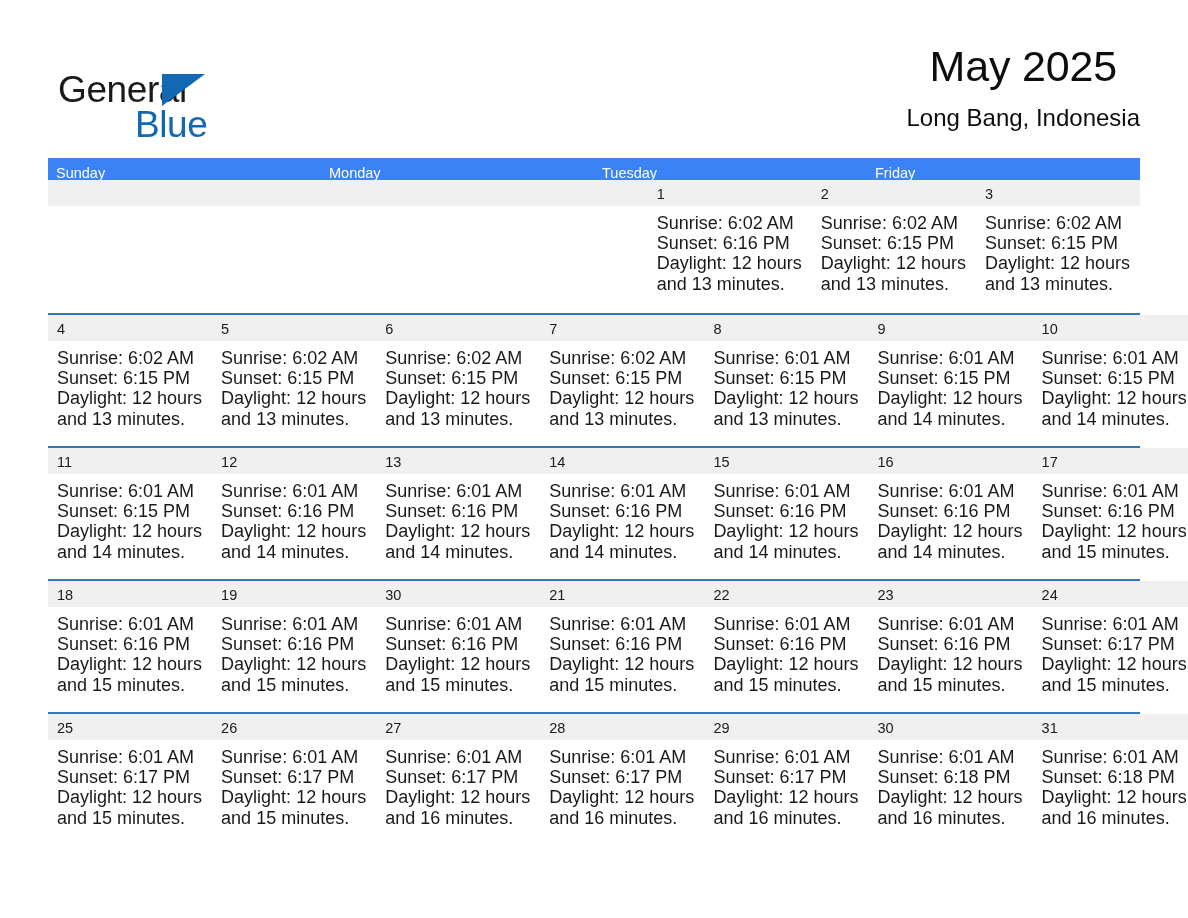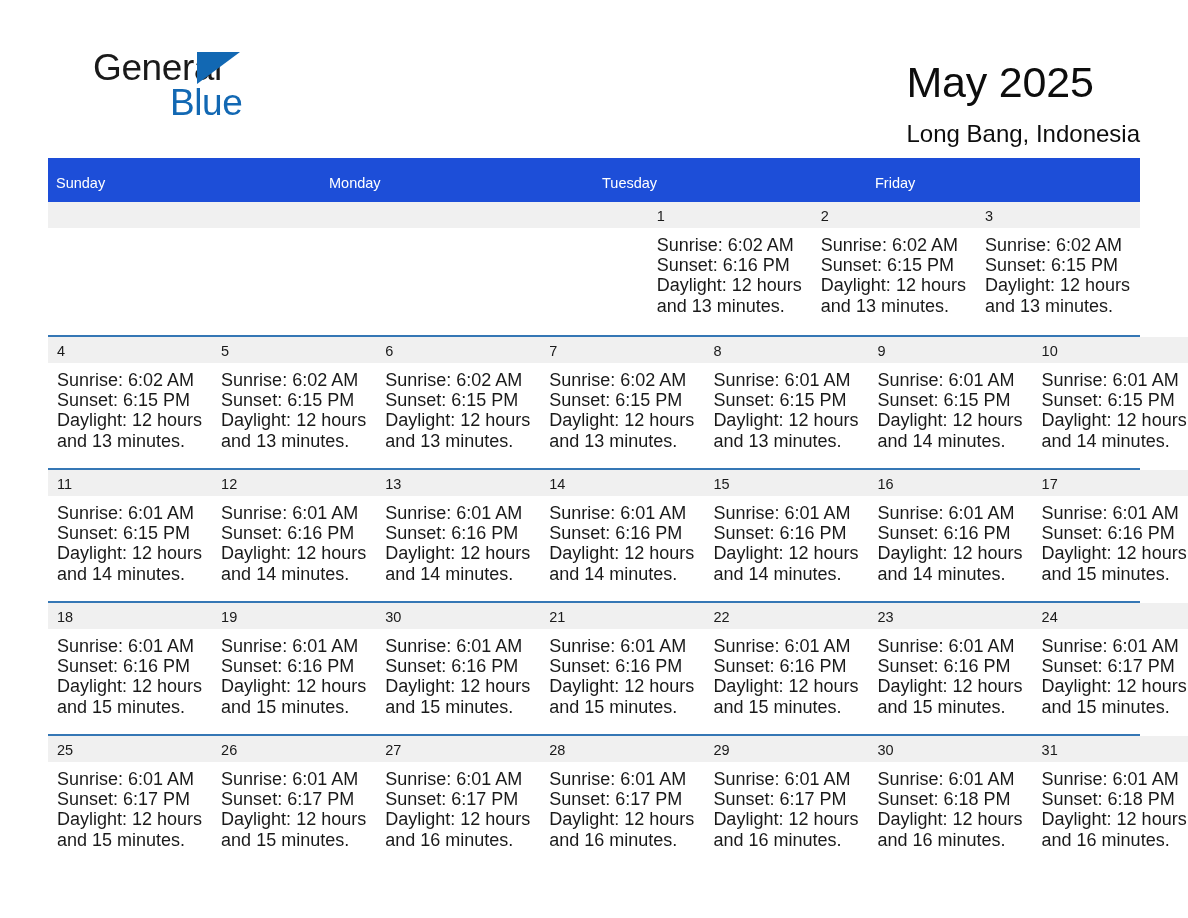--- a/index.html
+++ b/index.html
@@ -27,24 +27,23 @@
     position: absolute;
     left: 48px;
     top: 40px;
     right: 48px;
     height: 110px;
   }
 
   .logo {
     position: absolute;
     left: 10px;
-    top: 8px;
+    top: 30px;
     width: 260px;
     height: 80px;
-    margin-left: 35px;
   }
   .logo-general {
     position: absolute;
     left: 0;
     top: 0;
     font-size: 37px;
     line-height: 40px;
     color: #1a1a1a;
     letter-spacing: -0.4px;
     font-weight: 400;
@@ -66,22 +65,21 @@
     line-height: 40px;
     color: #1268b3;
     letter-spacing: -0.4px;
     font-weight: 400;
   }
 
   .title-block {
     position: absolute;
     right: 0;
     top: 0;
-    text-align: left;
-    margin-top: 16px;
+    text-align: center;
   }
   .title {
     font-size: 43px;
     line-height: 52px;
     font-weight: 400;
     color: #0d0d0d;
     letter-spacing: -0.2px;
   }
   .subtitle {
     margin-top: 12px;
@@ -94,23 +92,22 @@
   
   .calendar {
     position: absolute;
     left: 48px;
     top: 158px;
     width: 1092px;
   }
 
   .cal-head {
     display: flex;
-    background: #1d4ed8;
-    height: 44px;
-    align-items: center;
+    background: #3b82f6;
+    height: 22px;
   }
   .cal-head .dow {
     flex: 1 1 0;
     box-sizing: border-box;
     padding: 5px 0 0 8px;
     color: #ffffff;
     font-size: 14.5px;
     line-height: 20px;
     font-weight: 400;
     white-space: nowrap;

